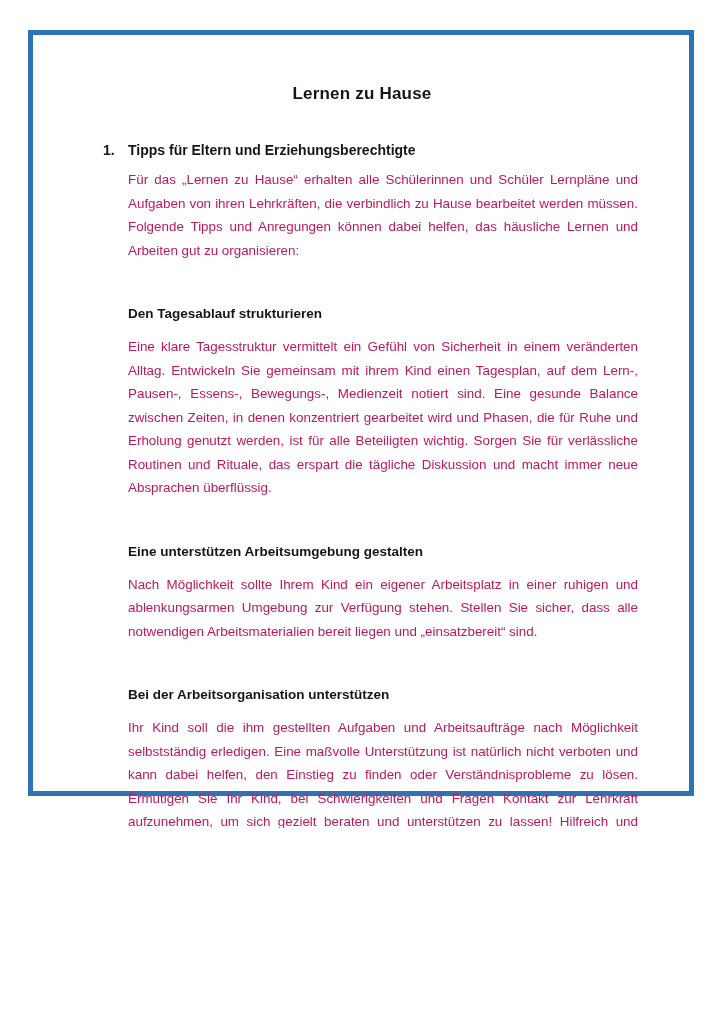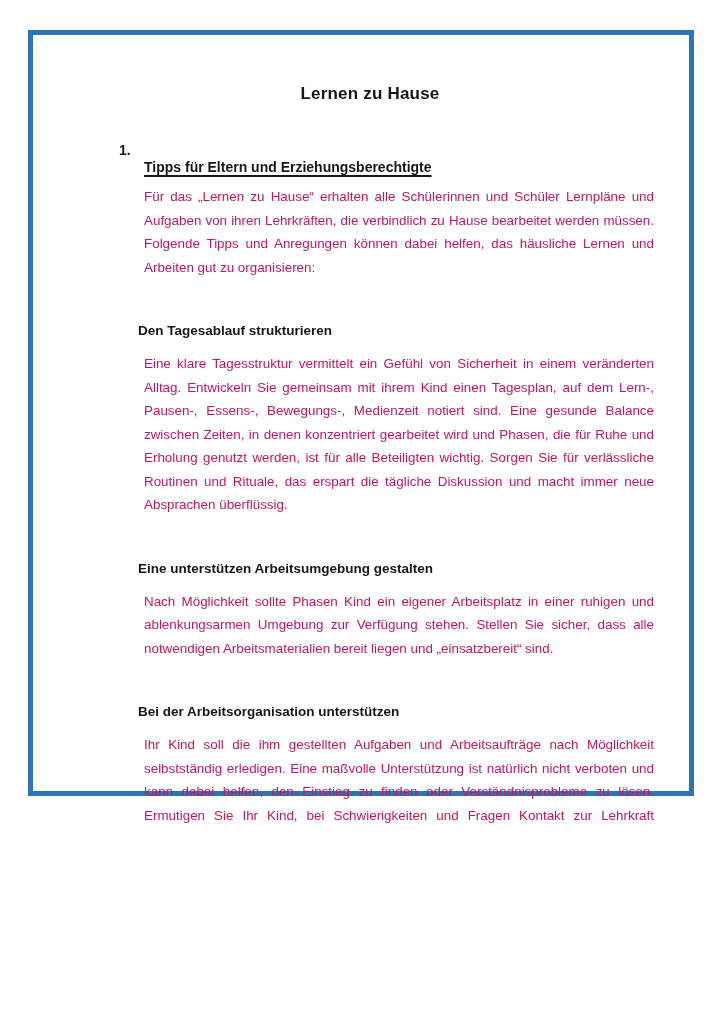--- a/index.html
+++ b/index.html
@@ -6,21 +6,20 @@
   * { box-sizing: border-box; }
   html, body { margin: 0; padding: 0; background: #ffffff; }
   .page {
     position: relative;
     width: 724px;
     height: 828px;
     background: #ffffff;
     font-family: "Liberation Sans", "DejaVu Sans", sans-serif;
     color: #2b2b2b;
     overflow: hidden;
-    padding-left: 16px;
   }
   .border-frame {
     position: absolute;
     left: 28px; top: 30px; right: 30px; bottom: 32px;
     border: 5px solid var(--accent);
     pointer-events: none;
   }
   .doc-title {
     margin: 0;
     padding-top: 84px;
@@ -41,36 +40,34 @@
     font-size: 14px;
     font-weight: bold;
     color: #161616;
     line-height: 17px;
   }
   .section-number {
     width: 25px;
     flex: 0 0 25px;
   }
   .section-heading-text {
-    text-decoration: underline;
     text-decoration-thickness: 1.5px;
     text-underline-offset: 3px;
-    margin-top: 17px;
   }
   .body-text {
     margin: 13px 0 0 25px;
     width: 510px;
     font-size: 13.4px;
     line-height: 23.5px;
     text-align: justify;
     color: #be185d;
   }
   .intro { margin-top: 9px; }
   .subheading {
-    margin: 44px 0 0 19px;
+    margin: 44px 0 0 25px;
     font-size: 13.5px;
     font-weight: bold;
     color: #161616;
     line-height: 16px;
   }
 </style>
 </head>
 <body>
 
 <div class="page">
@@ -87,21 +84,21 @@
 
     <p class="body-text intro">Für das „Lernen zu Hause“ erhalten alle Schülerinnen und Schüler Lernpläne und Aufgaben von ihren Lehrkräften, die verbindlich zu Hause bearbeitet werden müssen. Folgende Tipps und Anregungen können dabei helfen, das häusliche Lernen und Arbeiten gut zu organisieren:</p>
 
     <section>
       <h3 class="subheading">Den Tagesablauf strukturieren</h3>
       <p class="body-text">Eine klare Tagesstruktur vermittelt ein Gefühl von Sicherheit in einem veränderten Alltag. Entwickeln Sie gemeinsam mit ihrem Kind einen Tagesplan, auf dem Lern-, Pausen-, Essens-, Bewegungs-, Medienzeit notiert sind. Eine gesunde Balance zwischen Zeiten, in denen konzentriert gearbeitet wird und Phasen, die für Ruhe und Erholung genutzt werden, ist für alle Beteiligten wichtig. Sorgen Sie für verlässliche Routinen und Rituale, das erspart die tägliche Diskussion und macht immer neue Absprachen überflüssig.</p>
     </section>
 
     <section>
       <h3 class="subheading">Eine unterstützen Arbeitsumgebung gestalten</h3>
-      <p class="body-text">Nach Möglichkeit sollte Phasen Kind ein eigener Arbeitsplatz in einer ruhigen und ablenkungsarmen Umgebung zur Verfügung stehen. Stellen Sie sicher, dass alle notwendigen Arbeitsmaterialien bereit liegen und „einsatzbereit“ sind.</p>
+      <p class="body-text">Nach Möglichkeit sollte Ihrem Kind ein eigener Arbeitsplatz in einer ruhigen und ablenkungsarmen Umgebung zur Verfügung stehen. Stellen Sie sicher, dass alle notwendigen Arbeitsmaterialien bereit liegen und „einsatzbereit“ sind.</p>
     </section>
 
     <section>
       <h3 class="subheading">Bei der Arbeitsorganisation unterstützen</h3>
       <p class="body-text">Ihr Kind soll die ihm gestellten Aufgaben und Arbeitsaufträge nach Möglichkeit selbstständig erledigen. Eine maßvolle Unterstützung ist natürlich nicht verboten und kann dabei helfen, den Einstieg zu finden oder Verständnisprobleme zu lösen. Ermutigen Sie Ihr Kind, bei Schwierigkeiten und Fragen Kontakt zur Lehrkraft aufzunehmen, um sich gezielt beraten und unterstützen zu lassen! Hilfreich und motivierend kann es außerdem sein, den Arbeitsfortschritt durch das Abhaken einer Liste sichtbar zu machen.</p>
     </section>
 
   </div>
 </div>
 

